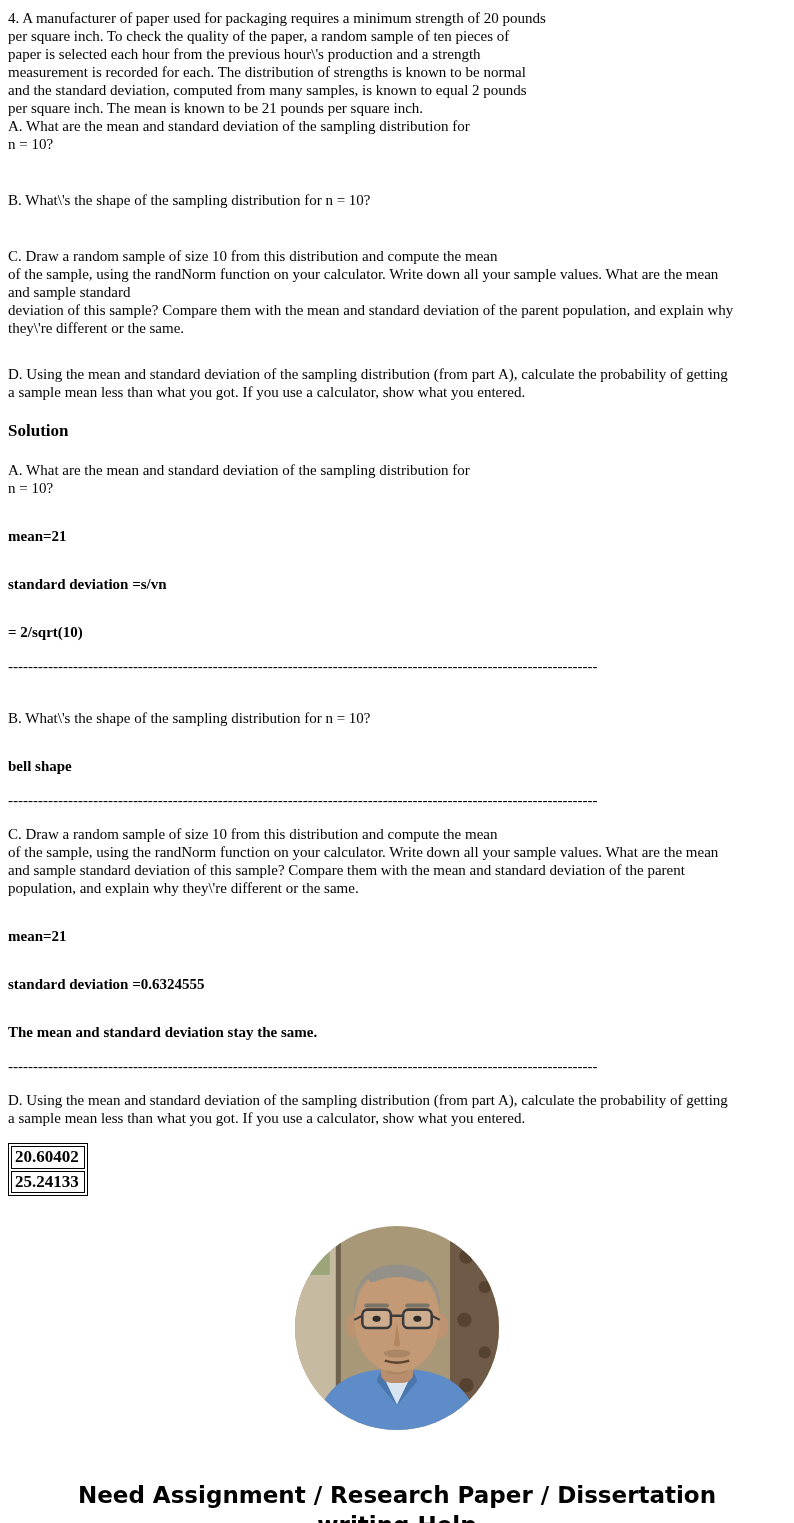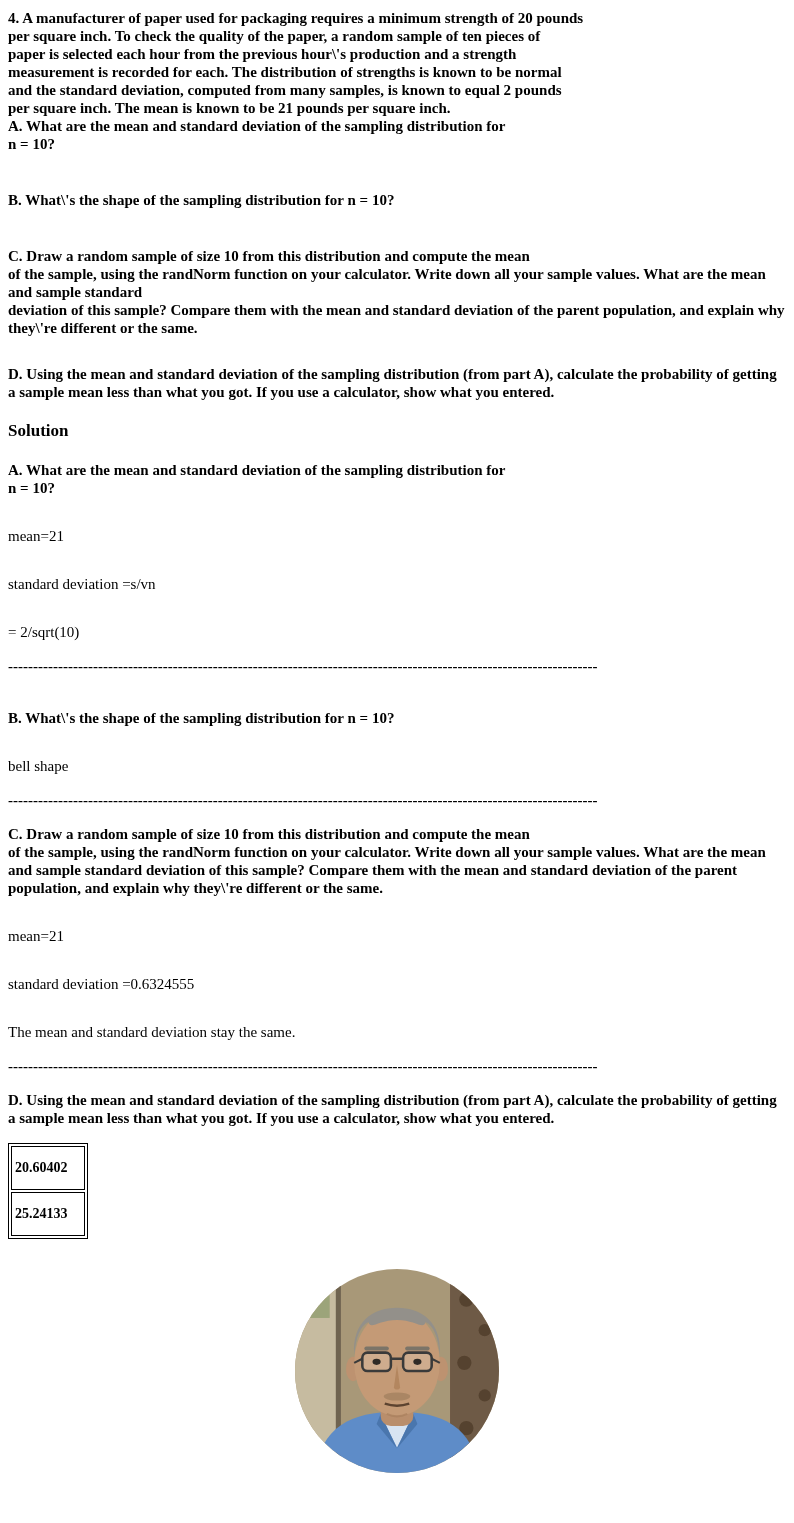--- a/index.html
+++ b/index.html
@@ -17,23 +17,22 @@
   }
   .page {
     width: 778px;
     margin: 0 auto;
     padding: 9px 8px 0 8px;
     box-sizing: content-box;
   }
   .para {
     margin: 16px 0;
     white-space: pre-wrap;
-    font-weight: bold;
-  }
-  .bold { font-weight: normal; margin-top: 30px; }
+  }
+  .bold { font-weight: bold; margin-top: 30px; }
   .mt0  { margin-top: 0; }
   .mt20 { margin-top: 20px; }
   .mt28 { margin-top: 28px; }
   .mt34 { margin-top: 34px; }
   .mt38 { margin-top: 38px; }
   .mb0  { margin-bottom: 0; }
   .solution-heading {
     margin: 20px 0 0 0;
     font-size: 17px;
     font-weight: bold;
@@ -47,22 +46,22 @@
   }
   table.results {
     margin-top: 14px;
     border: 1px solid #000000;
     border-spacing: 2px;
     border-collapse: separate;
   }
   table.results td {
     border: 1px solid #000000;
     font-weight: bold;
-    font-size: 14px;
-    padding: 12px 3px;
+    font-size: 17px;
+    padding: 0 3px;
     min-width: 66px;
     height: 18px;
     vertical-align: middle;
   }
   .photo-wrap {
     margin-top: 30px;
     display: flex;
     justify-content: center;
   }
   .photo-circle {

